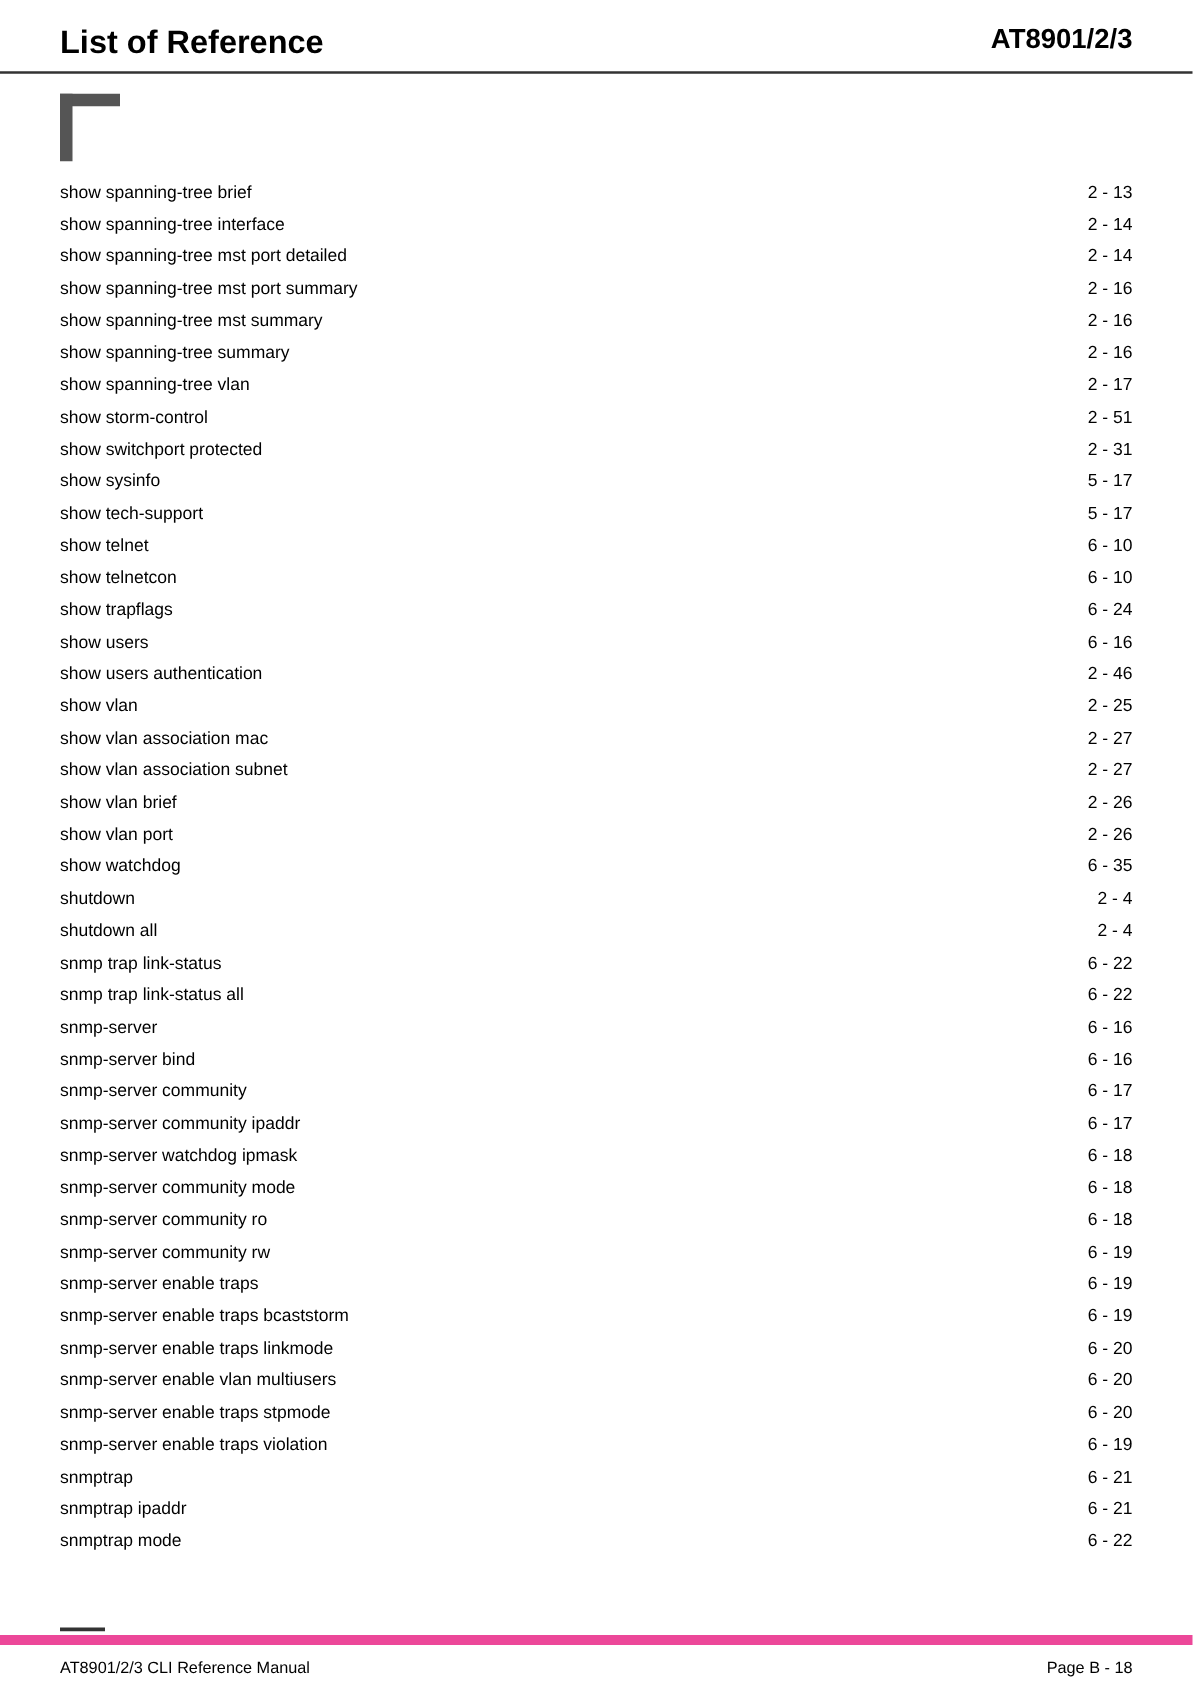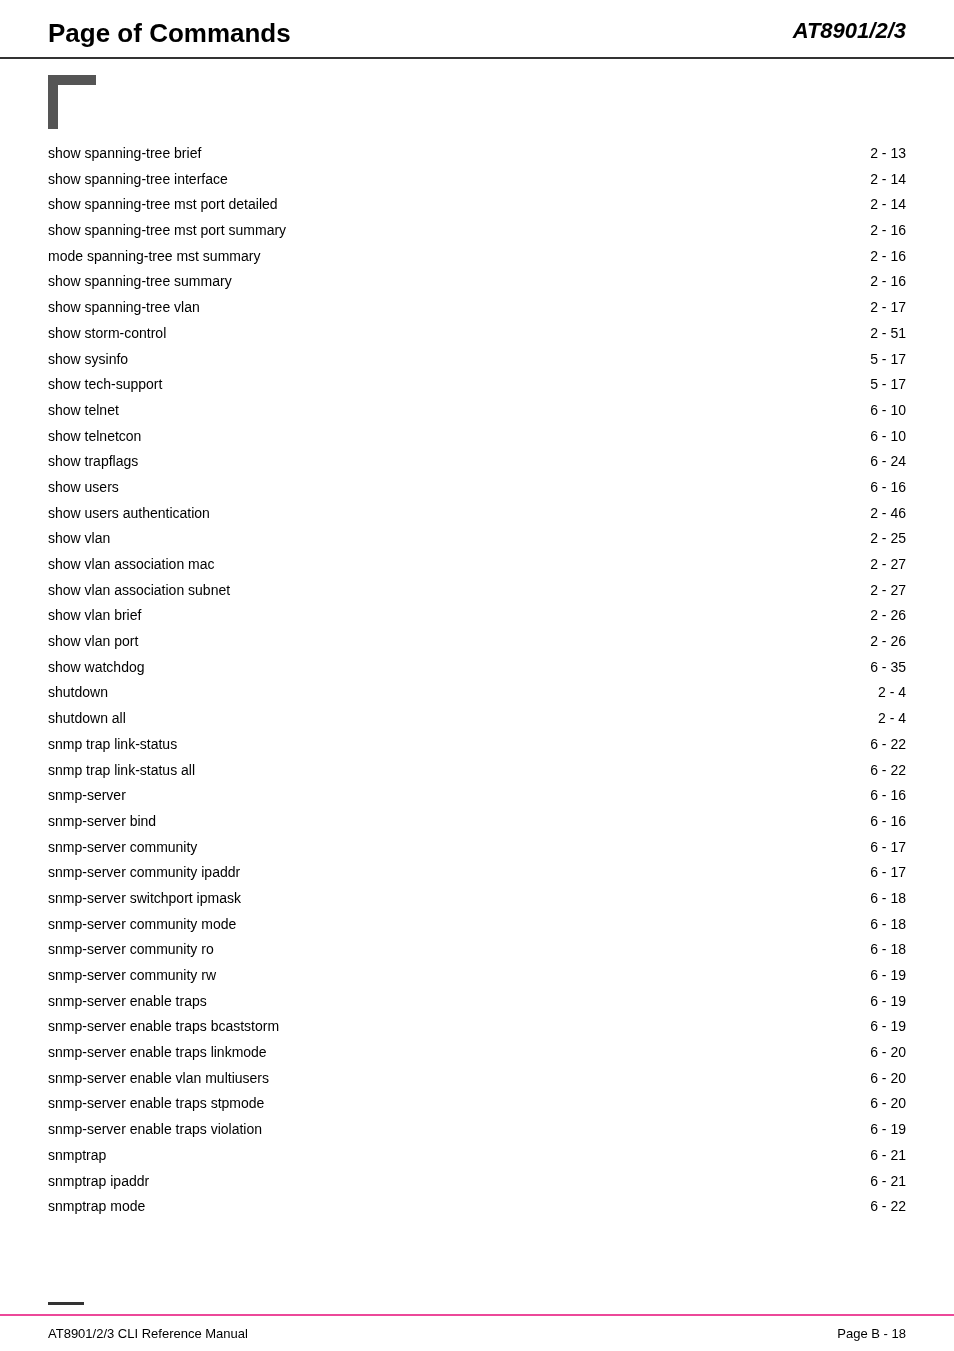--- a/index.html
+++ b/index.html
@@ -34,21 +34,20 @@
     .header-title {
       font-size: 26px;
       font-weight: bold;
       color: #000;
     }
 
     .header-model {
       font-size: 22px;
       font-weight: bold;
       color: #000;
-      font-style: italic;
     }
 
     
     .bracket-icon {
       margin: 16px 48px 8px 48px;
       width: 48px;
       height: 48px;
       position: relative;
     }
 
@@ -94,21 +93,21 @@
       margin-left: 38px;
     }
 
     
     .footer {
       position: absolute;
       bottom: 0;
       left: 0;
       right: 0;
       padding: 10px 48px;
-      border-top: 2px solid #ec4899;
+      border-top: 8px solid #ec4899;
       display: flex;
       justify-content: space-between;
       align-items: center;
     }
 
     .footer-left-accent {
       position: absolute;
       bottom: 46px;
       left: 48px;
       width: 36px;
@@ -120,21 +119,21 @@
       font-size: 13px;
       color: #000;
     }
   </style>
 </head>
 <body>
 
 <div class="page-container">
 
   <div class="header">
-    <span class="header-title">Page of Commands</span>
+    <span class="header-title">List of Reference</span>
     <span class="header-model">AT8901/2/3</span>
   </div>
 
   <div class="bracket-icon"></div>
 
   <div class="content">
     <div class="command-list" id="command-list">
 
     <div class="command-row">
           <span class="command-name">show spanning-tree brief</span>
@@ -146,36 +145,40 @@
         </div>
         <div class="command-row">
           <span class="command-name">show spanning-tree mst port detailed</span>
           <span class="command-ref">2 - 14</span>
         </div>
         <div class="command-row">
           <span class="command-name">show spanning-tree mst port summary</span>
           <span class="command-ref">2 - 16</span>
         </div>
         <div class="command-row">
-          <span class="command-name">mode spanning-tree mst summary</span>
+          <span class="command-name">show spanning-tree mst summary</span>
           <span class="command-ref">2 - 16</span>
         </div>
         <div class="command-row">
           <span class="command-name">show spanning-tree summary</span>
           <span class="command-ref">2 - 16</span>
         </div>
         <div class="command-row">
           <span class="command-name">show spanning-tree vlan</span>
           <span class="command-ref">2 - 17</span>
         </div>
         <div class="command-row">
           <span class="command-name">show storm-control</span>
           <span class="command-ref">2 - 51</span>
         </div>
         <div class="command-row">
+          <span class="command-name">show switchport protected</span>
+          <span class="command-ref">2 - 31</span>
+        </div>
+        <div class="command-row">
           <span class="command-name">show sysinfo</span>
           <span class="command-ref">5 - 17</span>
         </div>
         <div class="command-row">
           <span class="command-name">show tech-support</span>
           <span class="command-ref">5 - 17</span>
         </div>
         <div class="command-row">
           <span class="command-name">show telnet</span>
           <span class="command-ref">6 - 10</span>
@@ -246,21 +249,21 @@
         </div>
         <div class="command-row">
           <span class="command-name">snmp-server community</span>
           <span class="command-ref">6 - 17</span>
         </div>
         <div class="command-row">
           <span class="command-name">snmp-server community ipaddr</span>
           <span class="command-ref">6 - 17</span>
         </div>
         <div class="command-row">
-          <span class="command-name">snmp-server switchport ipmask</span>
+          <span class="command-name">snmp-server watchdog ipmask</span>
           <span class="command-ref">6 - 18</span>
         </div>
         <div class="command-row">
           <span class="command-name">snmp-server community mode</span>
           <span class="command-ref">6 - 18</span>
         </div>
         <div class="command-row">
           <span class="command-name">snmp-server community ro</span>
           <span class="command-ref">6 - 18</span>
         </div>

